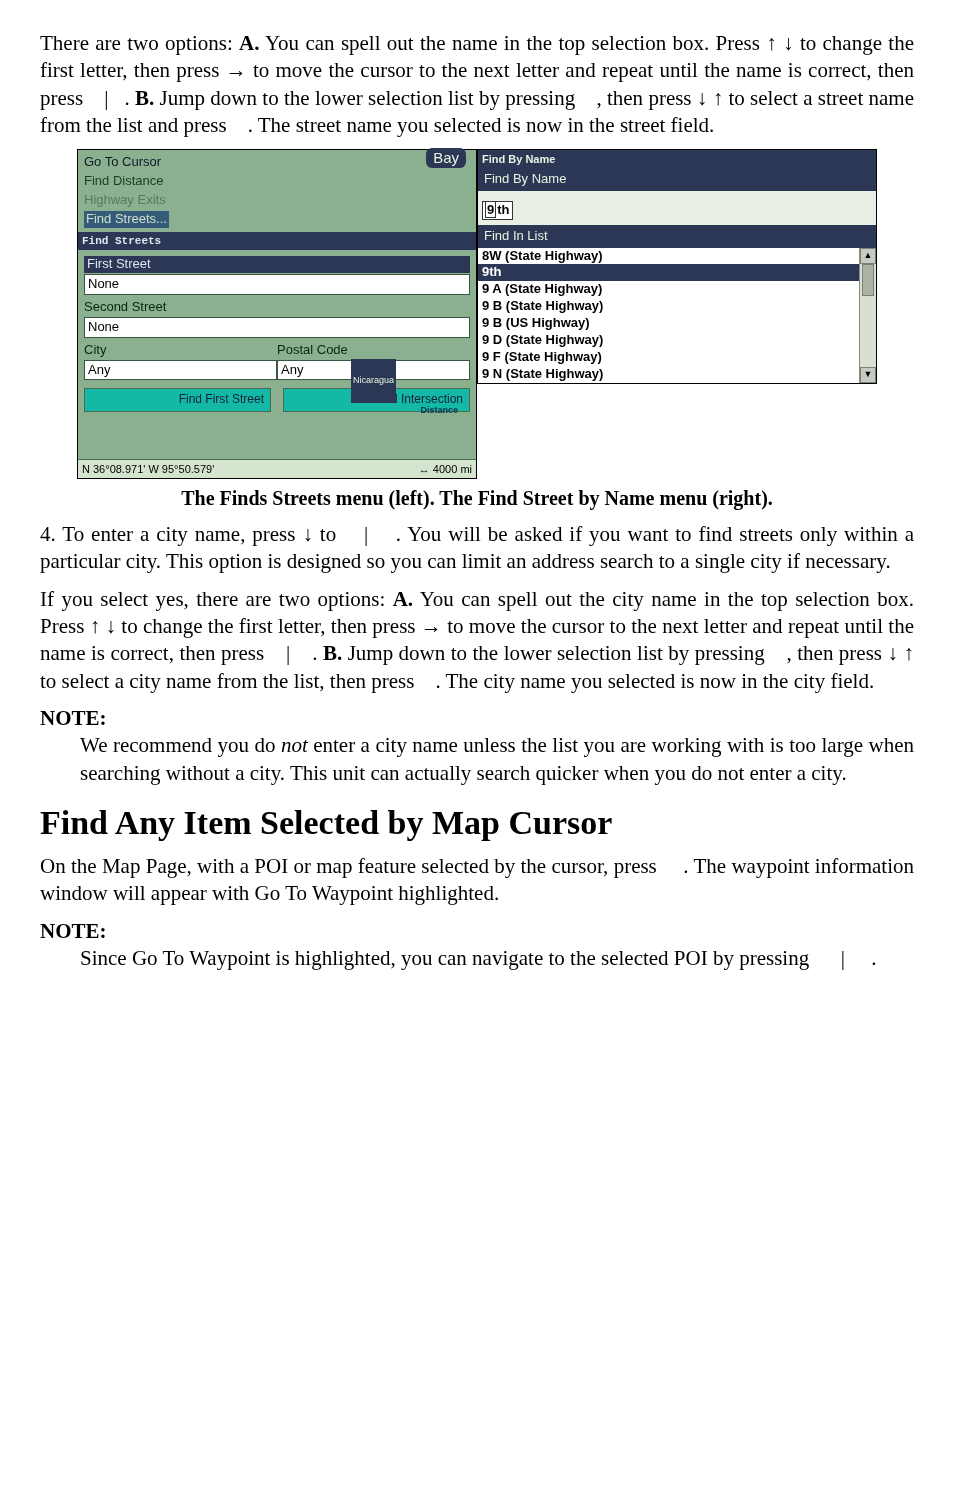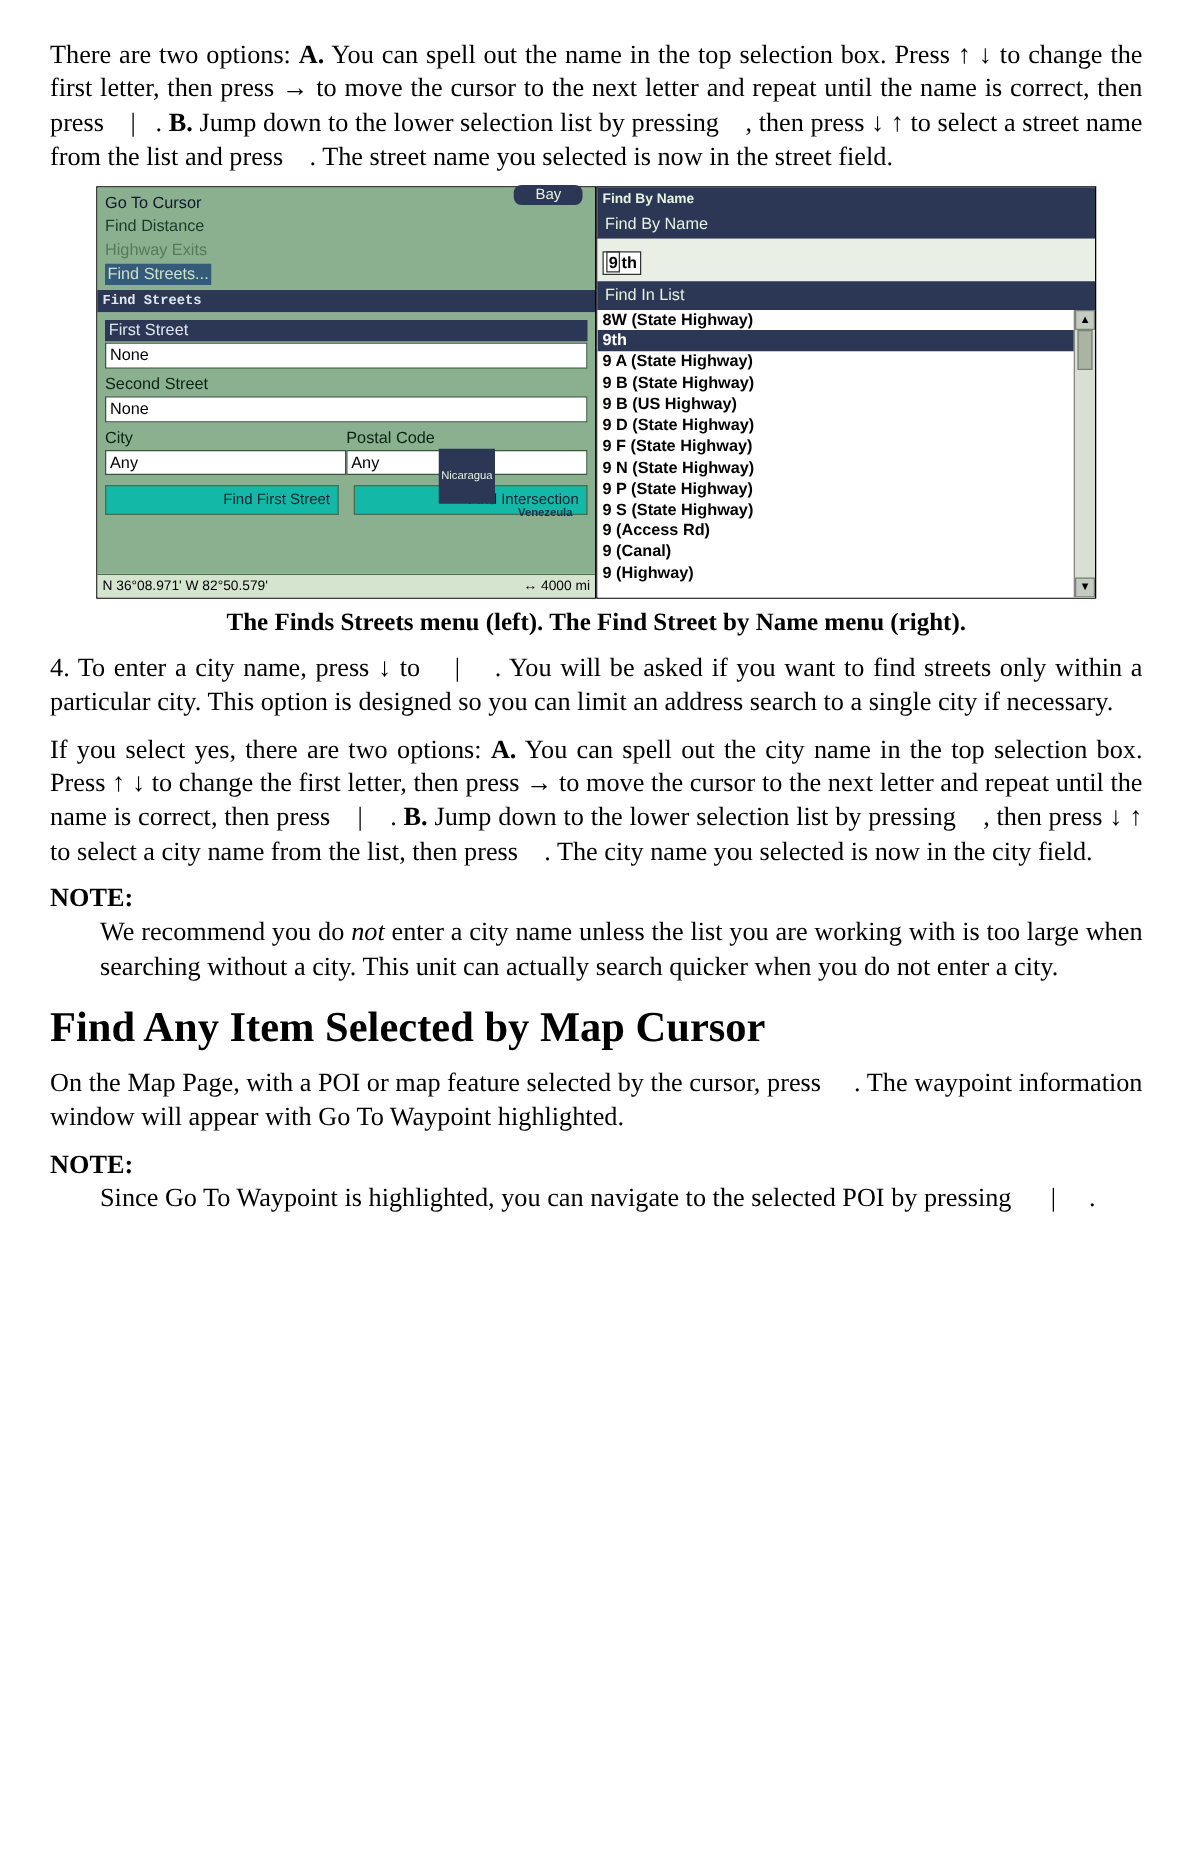--- a/index.html
+++ b/index.html
@@ -48,21 +48,21 @@
     box-sizing: border-box;
   }
   .fig-left {
     width: 400px;
     height: 330px;
     display: flex;
     flex-direction: column;
   }
   .fig-right {
     width: 400px;
-    height: 330px;
+    height: 235px;
     display: flex;
     flex-direction: column;
   }
   .menu-top {
     background: #8ab090;
     padding: 3px 6px;
     font-family: Arial, sans-serif;
     font-size: 13px;
     color: #1b3a2a;
     position: relative;
@@ -210,22 +210,22 @@
     left: 2px; right: 2px;
     top: 16px; height: 30px;
     background: #aab3a4;
     border: 1px solid #7a8275;
   }
   .bay-chip {
     position: absolute;
     top: -2px; right: 10px;
     background: #2b3754;
     color: #e6f3e0;
-    font-size: 12px;
-    padding: 0 17px;
+    font-size: 15px;
+    padding: 0 7px;
     border-radius: 6px;
   }
   .map-label {
     position: absolute;
     font-size: 9px;
     color: #2b3754;
   }
   .venezuela { right: 18px; bottom: 42px; font-weight: bold; color:#12314b;}
   .nicaragua { right: 80px; bottom: 56px; background:#2b3754;color:#e6f3e0;padding:16px 2px; font-size:9px;}
   .btn-row {
@@ -272,24 +272,24 @@
         <div class="col">
           <div class="plain-label">Postal Code</div>
           <div class="input-box">Any</div>
         </div>
       </div>
       <div class="btn-row">
         <div class="btn">Find First Street</div>
         <div class="btn">Find Intersection</div>
       </div>
       <span class="map-label nicaragua">Nicaragua</span>
-      <span class="map-label venezuela">Venezeula</span>
+      <span class="map-label venezuela">Distance</span>
     </div>
     <div class="statusbar">
-      <span>N   36°08.971'   W   82°50.579'</span>
+      <span>N   36°08.971'   W   95°50.579'</span>
       <span>↔ 4000 mi</span>
     </div>
   </div>
 
   <div class="fig fig-right">
     <div class="right-top">Find By Name</div>
     <div class="right-sec">Find By Name</div>
     <div class="right-input-row">
       <span class="right-input">
         <span class="cursor-box">9</span><span>th</span>

